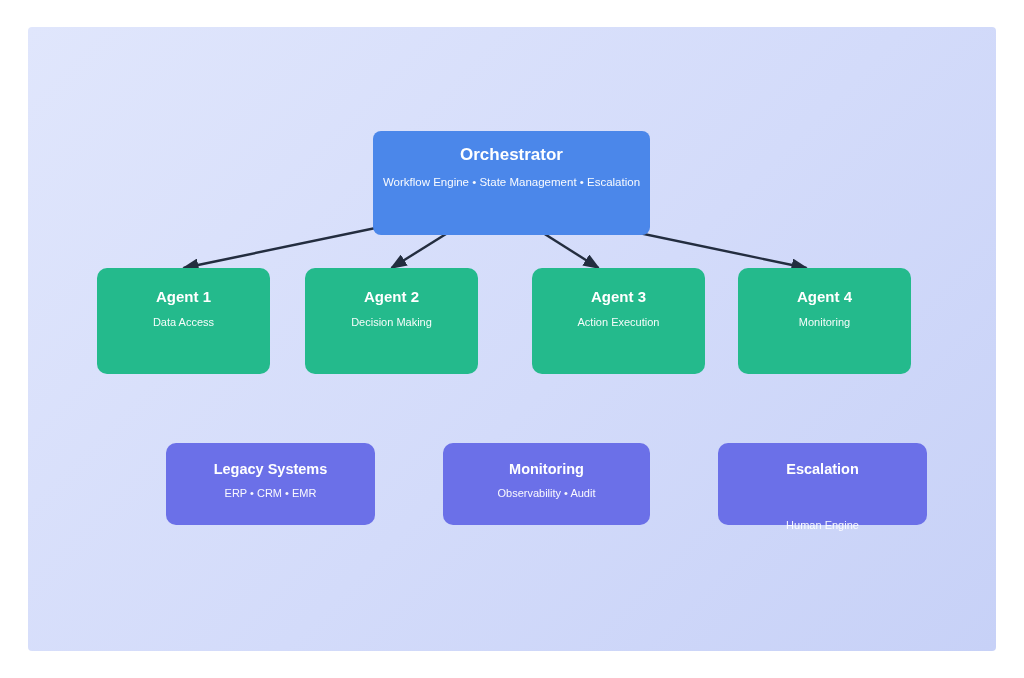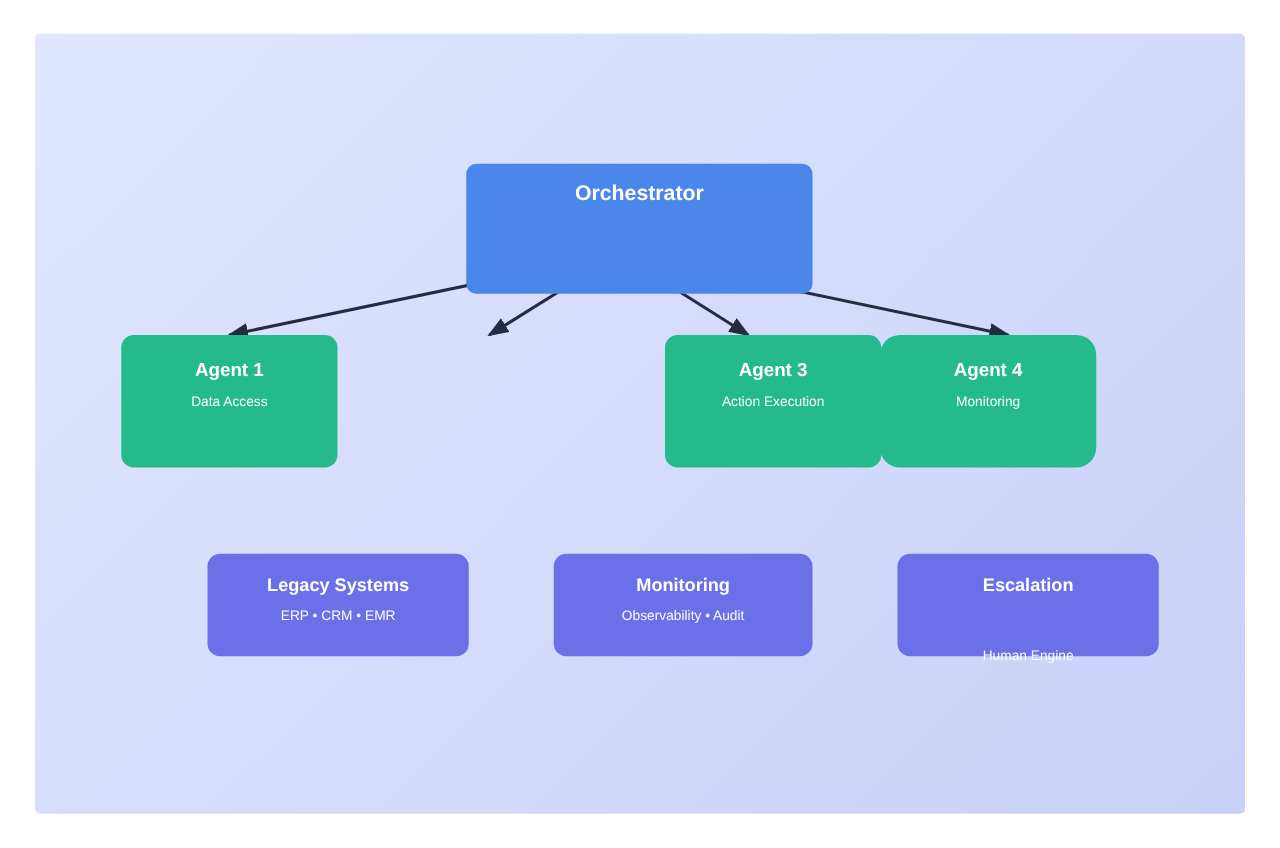--- a/index.html
+++ b/index.html
@@ -59,21 +59,21 @@
   .agent{
     top:241px; width:173px; height:106px;
     background:var(--agent); border-radius:10px;
     padding-top:20px;
   }
   .agent .t{font-size:15px;}
   .agent .s{font-size:11px; margin-top:9px;}
   .n-agent-1{left:69px;}
   .n-agent-2{left:277px;}
   .n-agent-3{left:504px;}
-  .n-agent-4{left:676px;border-radius:16px;}
+  .n-agent-4{left:710px;}
   .support{
     top:416px; height:82px;
     background:var(--support); border-radius:10px;
     padding-top:18px;
   }
   .support .t{font-size:14.5px;}
   .support .s{font-size:11px; margin-top:8px;}
   .n-legacy{left:138px; width:209px;}
   .n-monitoring{left:415px; width:207px;}
   .n-escalation{left:690px; width:209px;gap:32px;}
@@ -97,27 +97,32 @@
         </marker>
       </defs>
       <line x1="415" y1="187" x2="155.5" y2="241" stroke="#232d3f" stroke-width="2.4" marker-end="url(#ah)"></line>
       <line x1="450" y1="187" x2="363.5" y2="241" stroke="#232d3f" stroke-width="2.4" marker-end="url(#ah)"></line>
       <line x1="485" y1="187" x2="570.5" y2="241" stroke="#232d3f" stroke-width="2.4" marker-end="url(#ah)"></line>
       <line x1="520" y1="187" x2="778.5" y2="241" stroke="#232d3f" stroke-width="2.4" marker-end="url(#ah)"></line>
     </svg>
 
   <div class="node n-orchestrator">
     <div class="t">Orchestrator</div>
+    <div class="s">Workflow Engine • State Management • Escalation</div>
   </div>
 
   <div class="node agent n-agent-1">
     <div class="t">Agent 1</div>
     <div class="s">Data Access</div>
   </div>
 
+  <div class="node agent n-agent-2">
+    <div class="t">Agent 2</div>
+    <div class="s">Decision Making</div>
+  </div>
 
   <div class="node agent n-agent-3">
     <div class="t">Agent 3</div>
     <div class="s">Action Execution</div>
   </div>
 
   <div class="node agent n-agent-4">
     <div class="t">Agent 4</div>
     <div class="s">Monitoring</div>
   </div>

